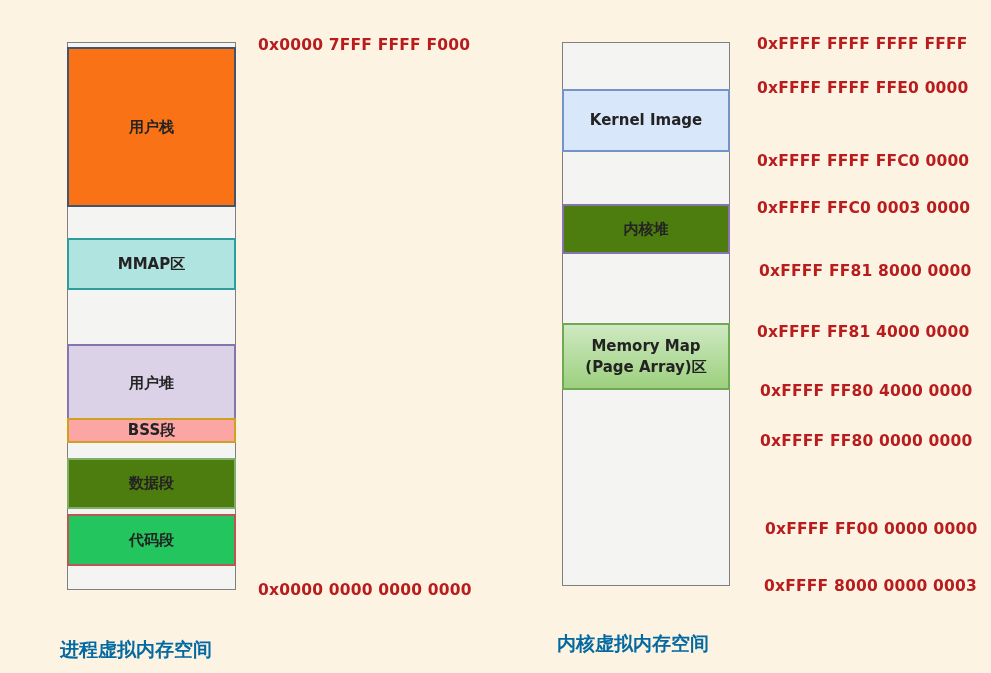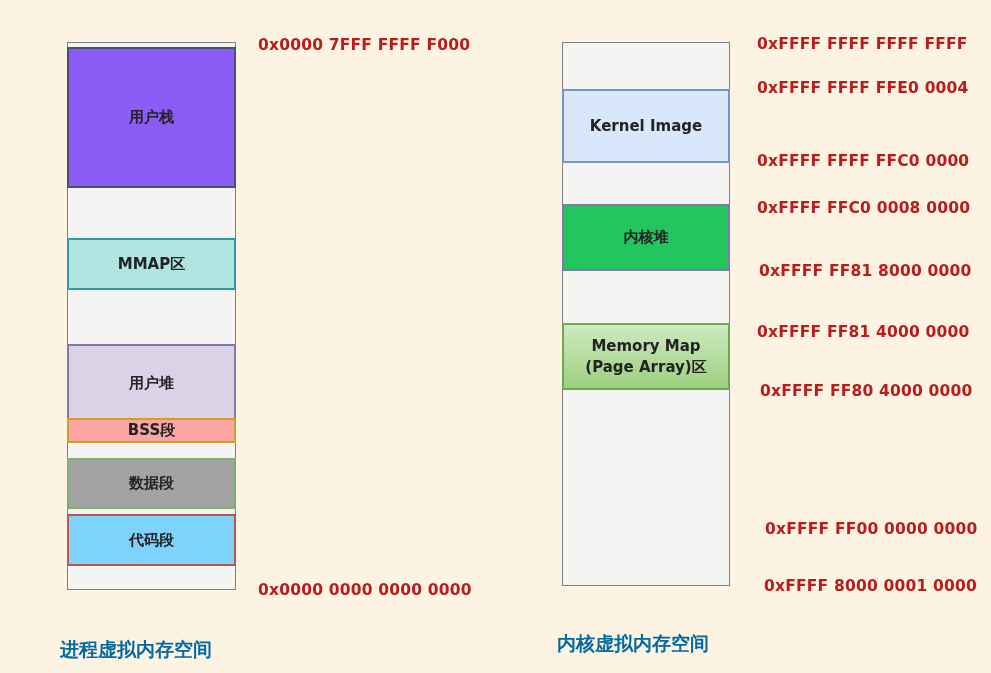--- a/index.html
+++ b/index.html
@@ -50,72 +50,73 @@
     white-space:nowrap;
   }
 </style>
 </head>
 <body>
 
 <div class="canvas" style="background: rgb(253, 243, 227);">
 
   <div class="column" style="left:67px; top:42px; width:169px; height:548px;">
 
-    <div class="seg" style="top: 4px; height: 141px; background: #8b5cf6; border-color: rgb(68, 84, 106);">
+    <div class="seg" style="top: 4px; height: 160px; background: #f97316; border-color: rgb(68, 84, 106);">
       <span class="seg-label">用户栈</span>
     </div>
 
     <div class="seg" style="top: 195px; height: 52px; background: rgb(176, 228, 224); border-color: rgb(46, 157, 157);">
       <span class="seg-label">MMAP区</span>
     </div>
 
     <div class="seg" style="top: 301px; height: 79px; background: rgb(220, 210, 232); border-color: rgb(134, 116, 174); justify-content: center;">
       <span class="seg-label">用户堆</span>
     </div>
 
     <div class="seg" style="top: 375px; height: 25px; background: #fca5a5; border-color: rgb(208, 160, 33);">
       <span class="seg-label">BSS段</span>
     </div>
 
-    <div class="seg" style="top: 415px; height: 51px; background: #a3a3a3; border-color: rgb(127, 174, 107);">
+    <div class="seg" style="top: 415px; height: 51px; background: #4d7c0f; border-color: rgb(127, 174, 107);">
       <span class="seg-label">数据段</span>
     </div>
 
-    <div class="seg" style="top: 471px; height: 52px; background: #7dd3fc; border-color: rgb(189, 86, 83);">
+    <div class="seg" style="top: 471px; height: 52px; background: #22c55e; border-color: rgb(189, 86, 83);">
       <span class="seg-label">代码段</span>
     </div>
   </div>
 
   <div class="addr" style="left:258px; top:36px;">0x0000 7FFF FFFF F000</div>
   <div class="addr" style="left:258px; top:581px;">0x0000 0000 0000 0000</div>
 
   <div class="diagram-title" style="left:60px; top:637px;">进程虚拟内存空间</div>
 
   <div class="column" style="left:562px; top:42px; width:168px; height:544px;">
 
-    <div class="seg" style="top: 46px; height: 74px; background: rgb(216, 231, 250); border-color: rgb(115, 147, 201);">
+    <div class="seg" style="top: 46px; height: 63px; background: rgb(216, 231, 250); border-color: rgb(115, 147, 201);">
       <span class="seg-label">Kernel Image</span>
     </div>
 
-    <div class="seg" style="top: 161px; height: 67px; background: #22c55e; border-color: rgb(134, 116, 174);">
+    <div class="seg" style="top: 161px; height: 50px; background: #4d7c0f; border-color: rgb(134, 116, 174);">
       <span class="seg-label">内核堆</span>
     </div>
 
     <div class="seg" style="top: 280px; height: 67px; background: linear-gradient(rgb(207, 233, 194), rgb(156, 208, 126)); border-color: rgb(113, 168, 84);">
       <span class="seg-label">Memory Map</span>
       <span class="seg-label">(Page Array)区</span>
     </div>
 
   </div>
 
   <div class="addr" style="left:757px; top:35px;">0xFFFF FFFF FFFF FFFF</div>
-  <div class="addr" style="left:757px; top:79px;">0xFFFF FFFF FFE0 0004</div>
+  <div class="addr" style="left:757px; top:79px;">0xFFFF FFFF FFE0 0000</div>
   <div class="addr" style="left:757px; top:152px;">0xFFFF FFFF FFC0 0000</div>
-  <div class="addr" style="left:757px; top:199px;">0xFFFF FFC0 0008 0000</div>
+  <div class="addr" style="left:757px; top:199px;">0xFFFF FFC0 0003 0000</div>
   <div class="addr" style="left:759px; top:262px;">0xFFFF FF81 8000 0000</div>
   <div class="addr" style="left:757px; top:323px;">0xFFFF FF81 4000 0000</div>
   <div class="addr" style="left:760px; top:382px;">0xFFFF FF80 4000 0000</div>
+  <div class="addr" style="left:760px; top:432px;">0xFFFF FF80 0000 0000</div>
   <div class="addr" style="left:765px; top:520px;">0xFFFF FF00 0000 0000</div>
-  <div class="addr" style="left:764px; top:577px;">0xFFFF 8000 0001 0000</div>
+  <div class="addr" style="left:764px; top:577px;">0xFFFF 8000 0000 0003</div>
 
   <div class="diagram-title" style="left:557px; top:631px;">内核虚拟内存空间</div>
 
 </div>
 
 </body></html>

